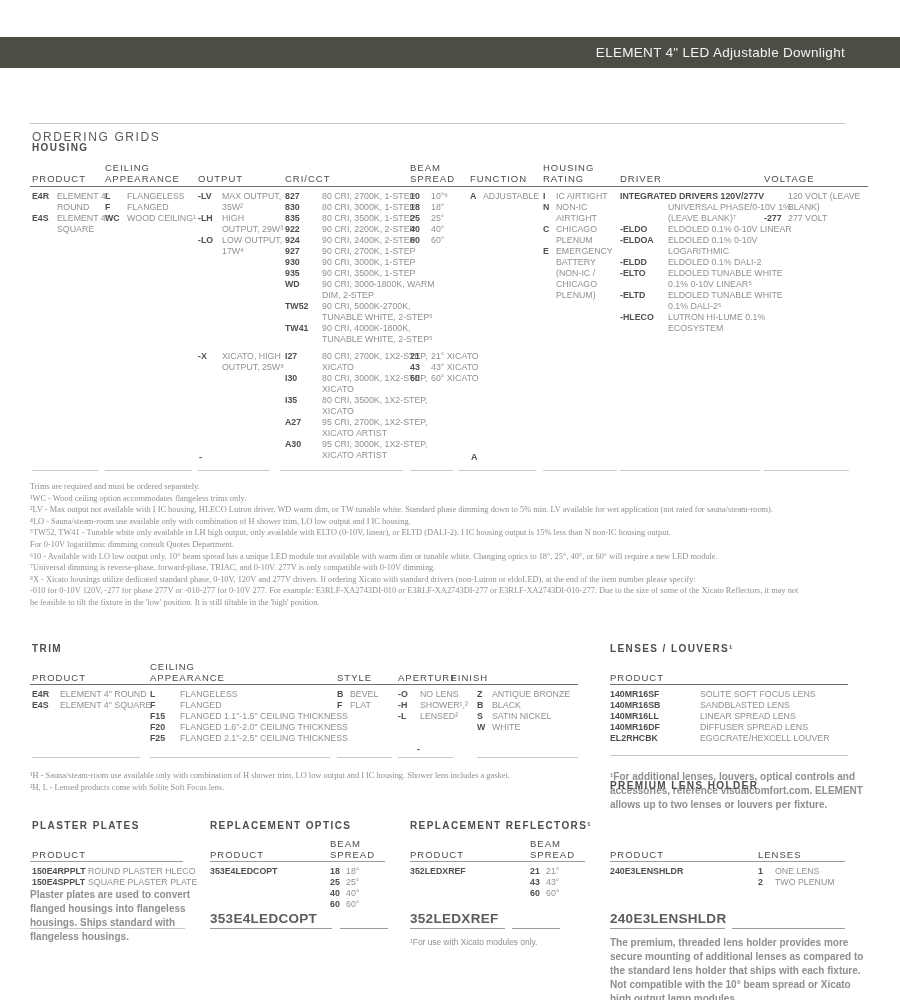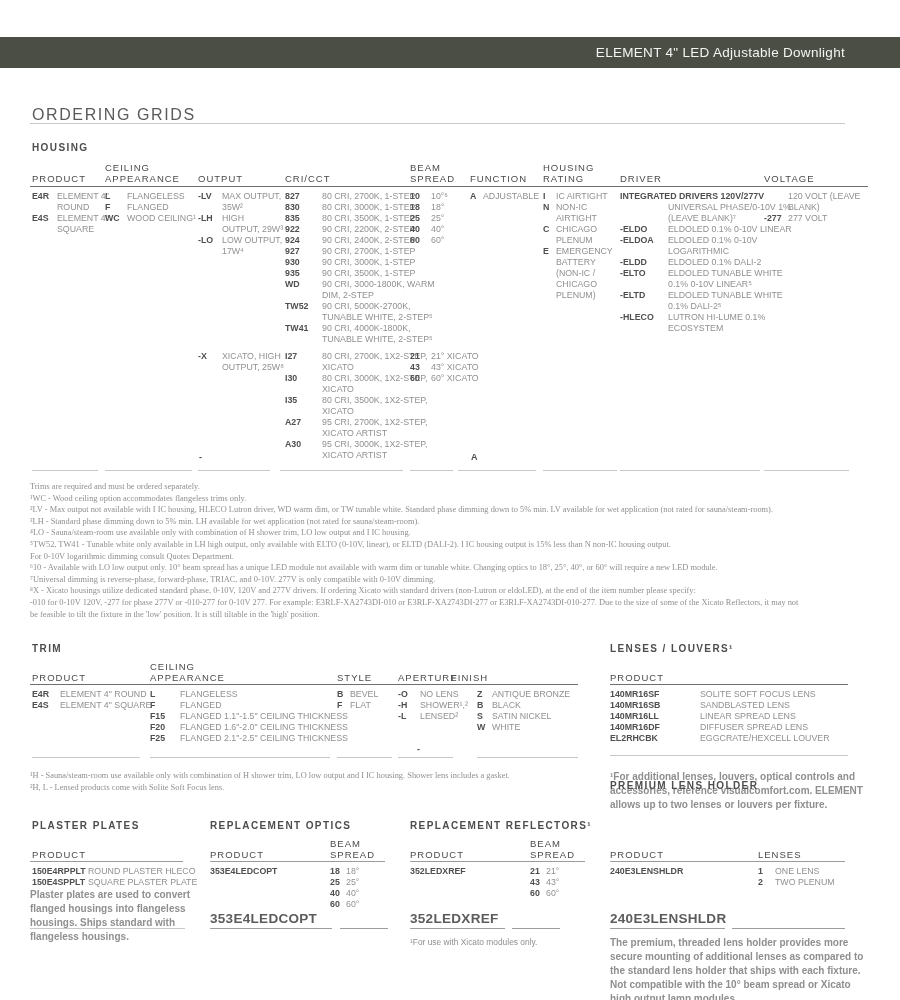--- a/index.html
+++ b/index.html
@@ -1,21 +1,21 @@
 <!DOCTYPE html>
 <html><head>
 <meta charset="utf-8">
 <style>
   html,body{margin:0;padding:0;background:#ffffff;}
   .page{position:relative;width:900px;height:1000px;background:#ffffff;overflow:hidden;
         font-family:"Liberation Sans","DejaVu Sans",sans-serif;-webkit-font-smoothing:antialiased;}
   .topbar{position:absolute;left:0;top:37px;width:900px;height:31px;background:#4a4e45;
           display:flex;align-items:center;justify-content:flex-end;padding-right:55px;box-sizing:border-box;}
   .topbar span{color:#f4f4f2;font-size:13.5px;letter-spacing:.3px;}
-  .sec-label{position:absolute;font-size:16px;letter-spacing:1.6px;color:#5a5a5a;}
+  .sec-label{position:absolute;font-size:12px;letter-spacing:1.6px;color:#5a5a5a;margin-top:24px;}
   .sec-head{position:absolute;font-size:10px;letter-spacing:1.4px;color:#4d4d4d;font-weight:700;}
   .rule{position:absolute;height:0;border-top:1px solid #c8c8c8;}
   .rule-dark{border-top-color:#6f6f6f;}
   .rule-mid{border-top-color:#9c9c9c;}
   .col-head{position:absolute;height:24px;display:flex;align-items:flex-end;font-size:9.5px;
             letter-spacing:1px;color:#4a4a4a;white-space:pre-line;line-height:10.5px;}
   .col{position:absolute;font-size:8.8px;line-height:11px;}
   .row{display:flex;}
   .code{flex:0 0 var(--cw,26px);font-weight:700;color:#4f4f4f;}
   .desc{flex:1;color:#909090;}
@@ -281,21 +281,20 @@
   <div class="rule" style="left:410px;top:470px;width:43px"></div>
   <div class="rule" style="left:458px;top:470px;width:78px"></div>
   <div class="rule" style="left:543px;top:470px;width:74px"></div>
   <div class="rule" style="left:620px;top:470px;width:140px"></div>
   <div class="rule" style="left:764px;top:470px;width:85px"></div>
 
   <div class="fnotes" style="left:30px;top:481px;width:850px">
       <div class="fn-line">Trims are required and must be ordered separately.</div>
       <div class="fn-line">¹WC - Wood ceiling option accommodates flangeless trims only.</div>
       <div class="fn-line">²LV - Max output not available with I IC housing, HLECO Lutron driver, WD warm dim, or TW tunable white. Standard phase dimming down to 5% min. LV available for wet application (not rated for sauna/steam-room).</div>
-      <div class="fn-line">³LH - Standard phase dimming down to 5% min. LH available for wet application (not rated for sauna/steam-room).</div>
       <div class="fn-line">⁴LO - Sauna/steam-room use available only with combination of H shower trim, LO low output and I IC housing.</div>
       <div class="fn-line">⁵TW52, TW41 - Tunable white only available in LH high output, only available with ELTO (0-10V, linear), or ELTD (DALI-2). I IC housing output is 15% less than N non-IC housing output.</div>
       <div class="fn-line">For 0-10V logarithmic dimming consult Quotes Department.</div>
       <div class="fn-line">⁶10 - Available with LO low output only. 10° beam spread has a unique LED module not available with warm dim or tunable white. Changing optics to 18°, 25°, 40°, or 60° will require a new LED module.</div>
       <div class="fn-line">⁷Universal dimming is reverse-phase, forward-phase, TRIAC, and 0-10V. 277V is only compatible with 0-10V dimming.</div>
       <div class="fn-line">⁸X - Xicato housings utilize dedicated standard phase, 0-10V, 120V and 277V drivers. If ordering Xicato with standard drivers (non-Lutron or eldoLED), at the end of the item number please specify:</div>
       <div class="fn-line">-010 for 0-10V 120V, -277 for phase 277V or -010-277 for 0-10V 277. For example: E3RLF-XA2743DI-010 or E3RLF-XA2743DI-277 or E3RLF-XA2743DI-010-277. Due to the size of some of the Xicato Reflectors, it may not</div>
       <div class="fn-line">be feasible to tilt the fixture in the 'low' position. It is still tiltable in the 'high' position.</div>
     </div>
 

